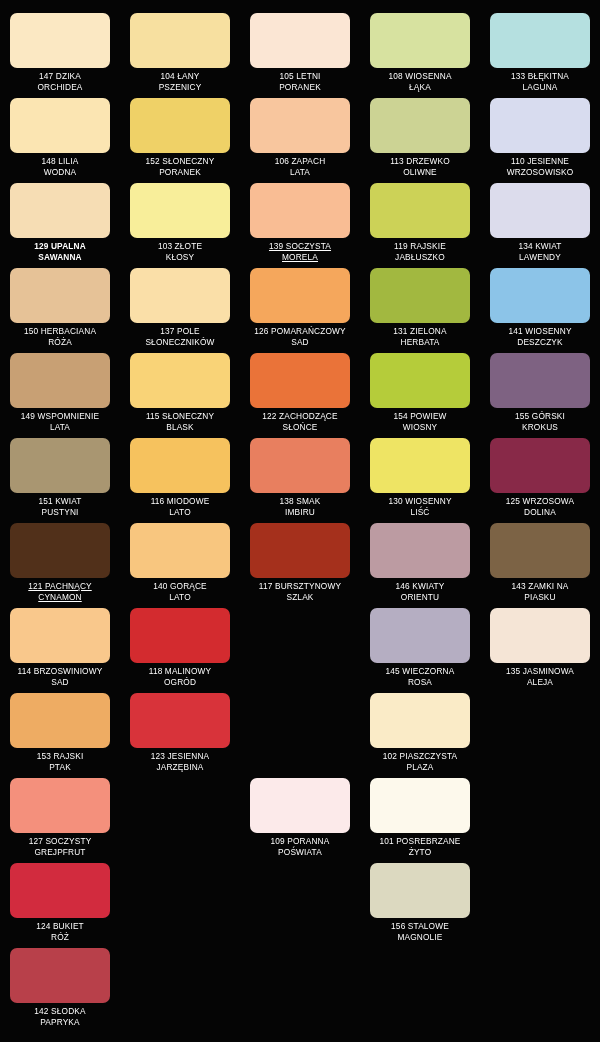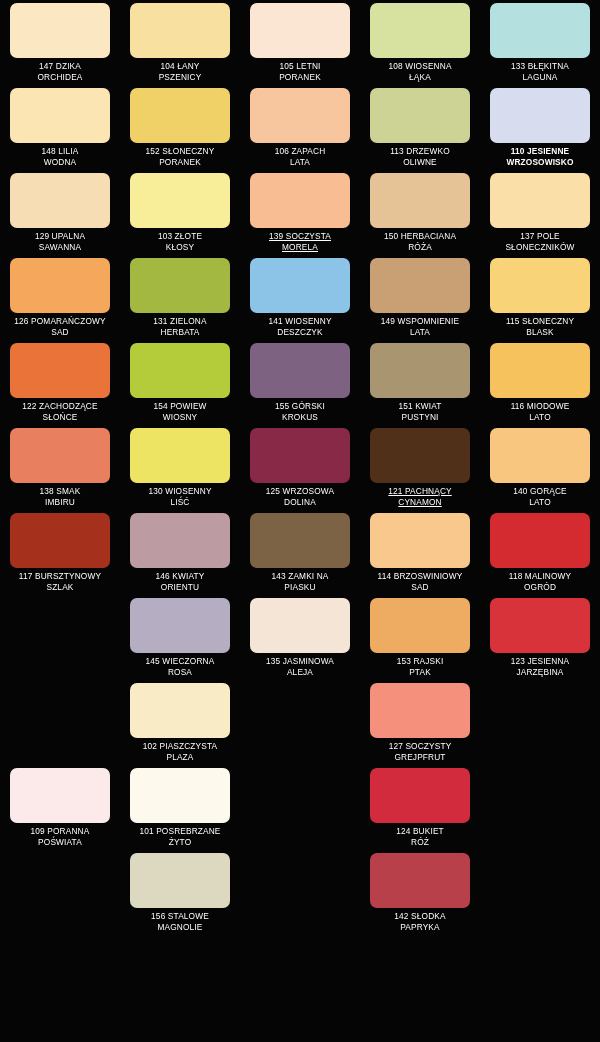--- a/index.html
+++ b/index.html
@@ -11,20 +11,21 @@
     width: 600px;
     height: 1042px;
     overflow: hidden;
     font-family: "Liberation Sans", sans-serif;
   }
   #palette-grid {
     display: grid;
     grid-template-columns: repeat(5, 120px);
     grid-auto-rows: 85px;
     width: 600px;
+    padding-top: 10px;
     box-sizing: border-box;
   }
   .swatch-cell {
     position: relative;
     width: 120px;
     height: 85px;
     display: flex;
     flex-direction: column;
     align-items: center;
   }
@@ -95,39 +96,49 @@
       <div class="swatch-label" style="color: rgb(255, 255, 255);">106 ZAPACH
 LATA</div>
     </div>
     <div class="swatch-cell">
       <div class="swatch-chip" style="background: rgb(204, 211, 148);"></div>
       <div class="swatch-label" style="color: rgb(255, 255, 255);">113 DRZEWKO
 OLIWNE</div>
     </div>
     <div class="swatch-cell">
       <div class="swatch-chip" style="background: rgb(216, 220, 239);"></div>
-      <div class="swatch-label" style="color: rgb(255, 255, 255); font-weight: bold;">110 JESIENNE
+      <div class="swatch-label" style="color: rgb(255, 255, 255);">110 JESIENNE
 WRZOSOWISKO</div>
     </div>
     <div class="swatch-cell">
       <div class="swatch-chip" style="background: rgb(246, 221, 180);"></div>
-      <div class="swatch-label" style="color: rgb(255, 255, 255);">129 UPALNA
+      <div class="swatch-label" style="color: rgb(255, 255, 255); font-weight: bold;">129 UPALNA
 SAWANNA</div>
     </div>
     <div class="swatch-cell">
       <div class="swatch-chip" style="background: rgb(248, 238, 154);"></div>
       <div class="swatch-label" style="color: rgb(255, 255, 255);">103 ZŁOTE
 KŁOSY</div>
     </div>
     <div class="swatch-cell">
       <div class="swatch-chip" style="background: rgb(249, 189, 148);"></div>
       <div class="swatch-label" style="color: rgb(255, 255, 255); text-decoration: underline;">139 SOCZYSTA
 MORELA</div>
     </div>
     <div class="swatch-cell">
+      <div class="swatch-chip" style="background: rgb(204, 210, 87);"></div>
+      <div class="swatch-label" style="color: rgb(255, 255, 255);">119 RAJSKIE
+JABŁUSZKO</div>
+    </div>
+    <div class="swatch-cell">
+      <div class="swatch-chip" style="background: rgb(220, 220, 236);"></div>
+      <div class="swatch-label" style="color: rgb(255, 255, 255);">134 KWIAT
+LAWENDY</div>
+    </div>
+    <div class="swatch-cell">
       <div class="swatch-chip" style="background: rgb(230, 194, 151);"></div>
       <div class="swatch-label" style="color: rgb(255, 255, 255);">150 HERBACIANA
 RÓŻA</div>
     </div>
     <div class="swatch-cell">
       <div class="swatch-chip" style="background: rgb(250, 223, 168);"></div>
       <div class="swatch-label" style="color: rgb(255, 255, 255);">137 POLE
 SŁONECZNIKÓW</div>
     </div>
     <div class="swatch-cell">

